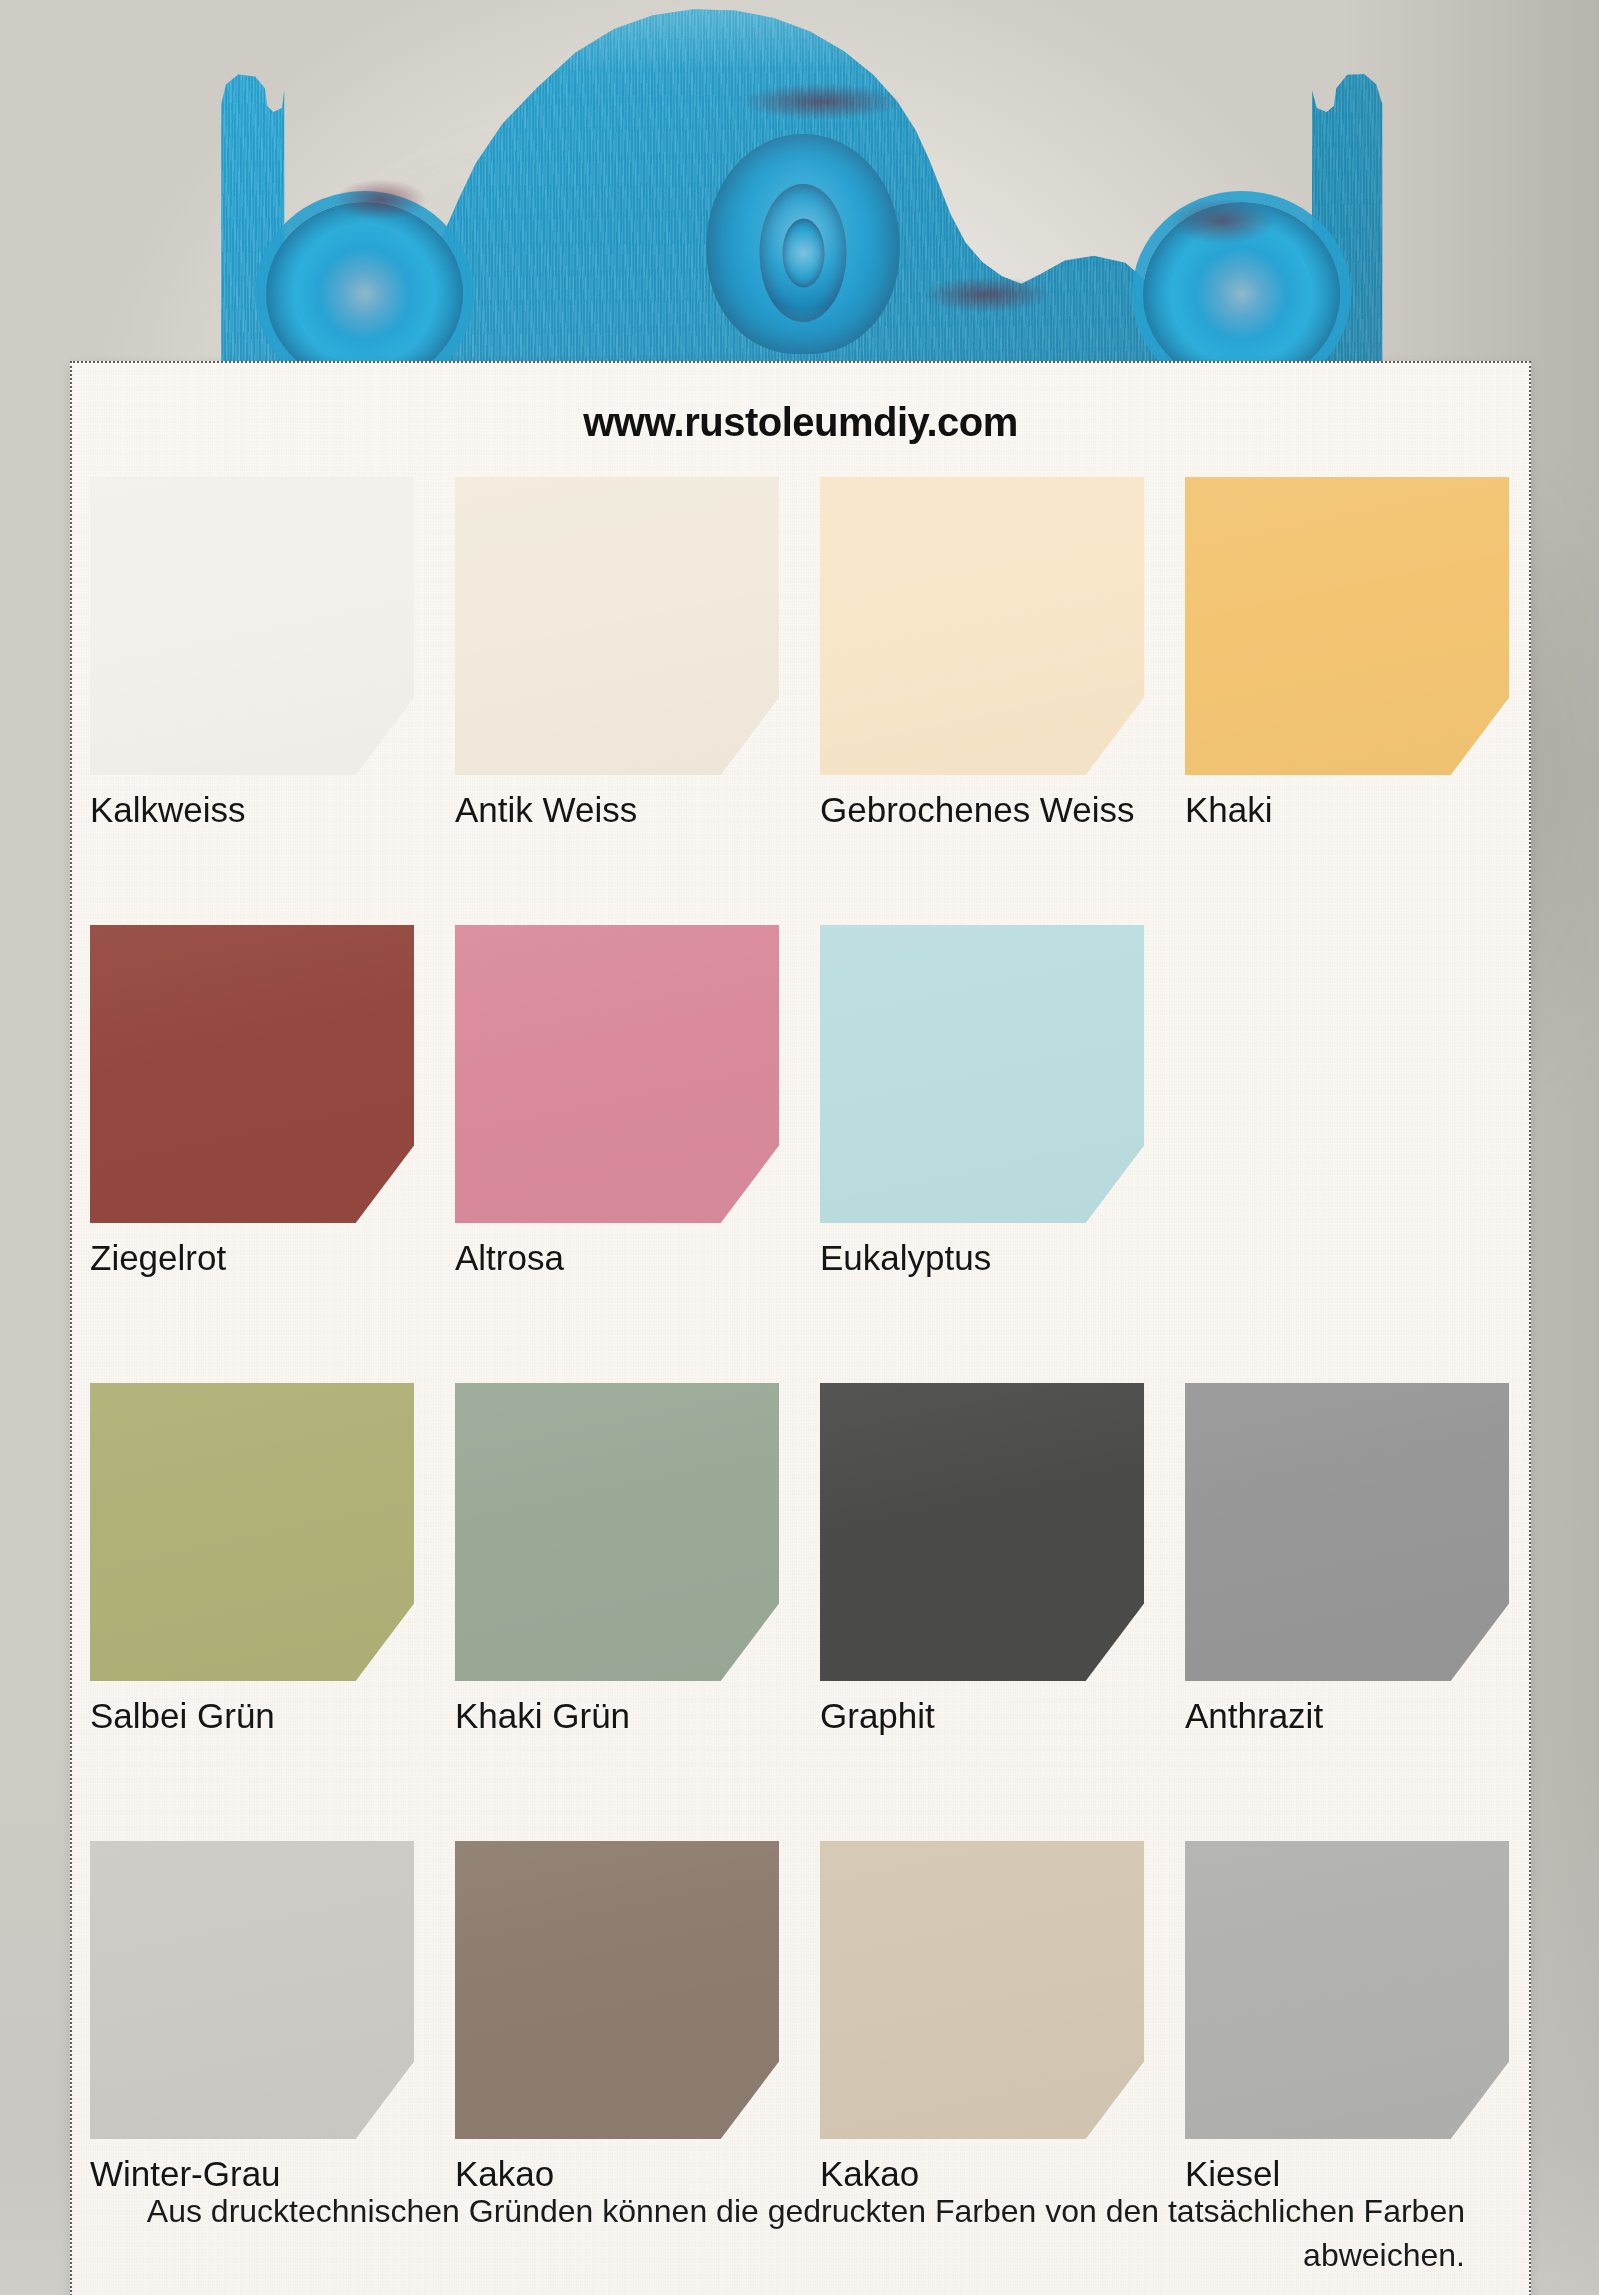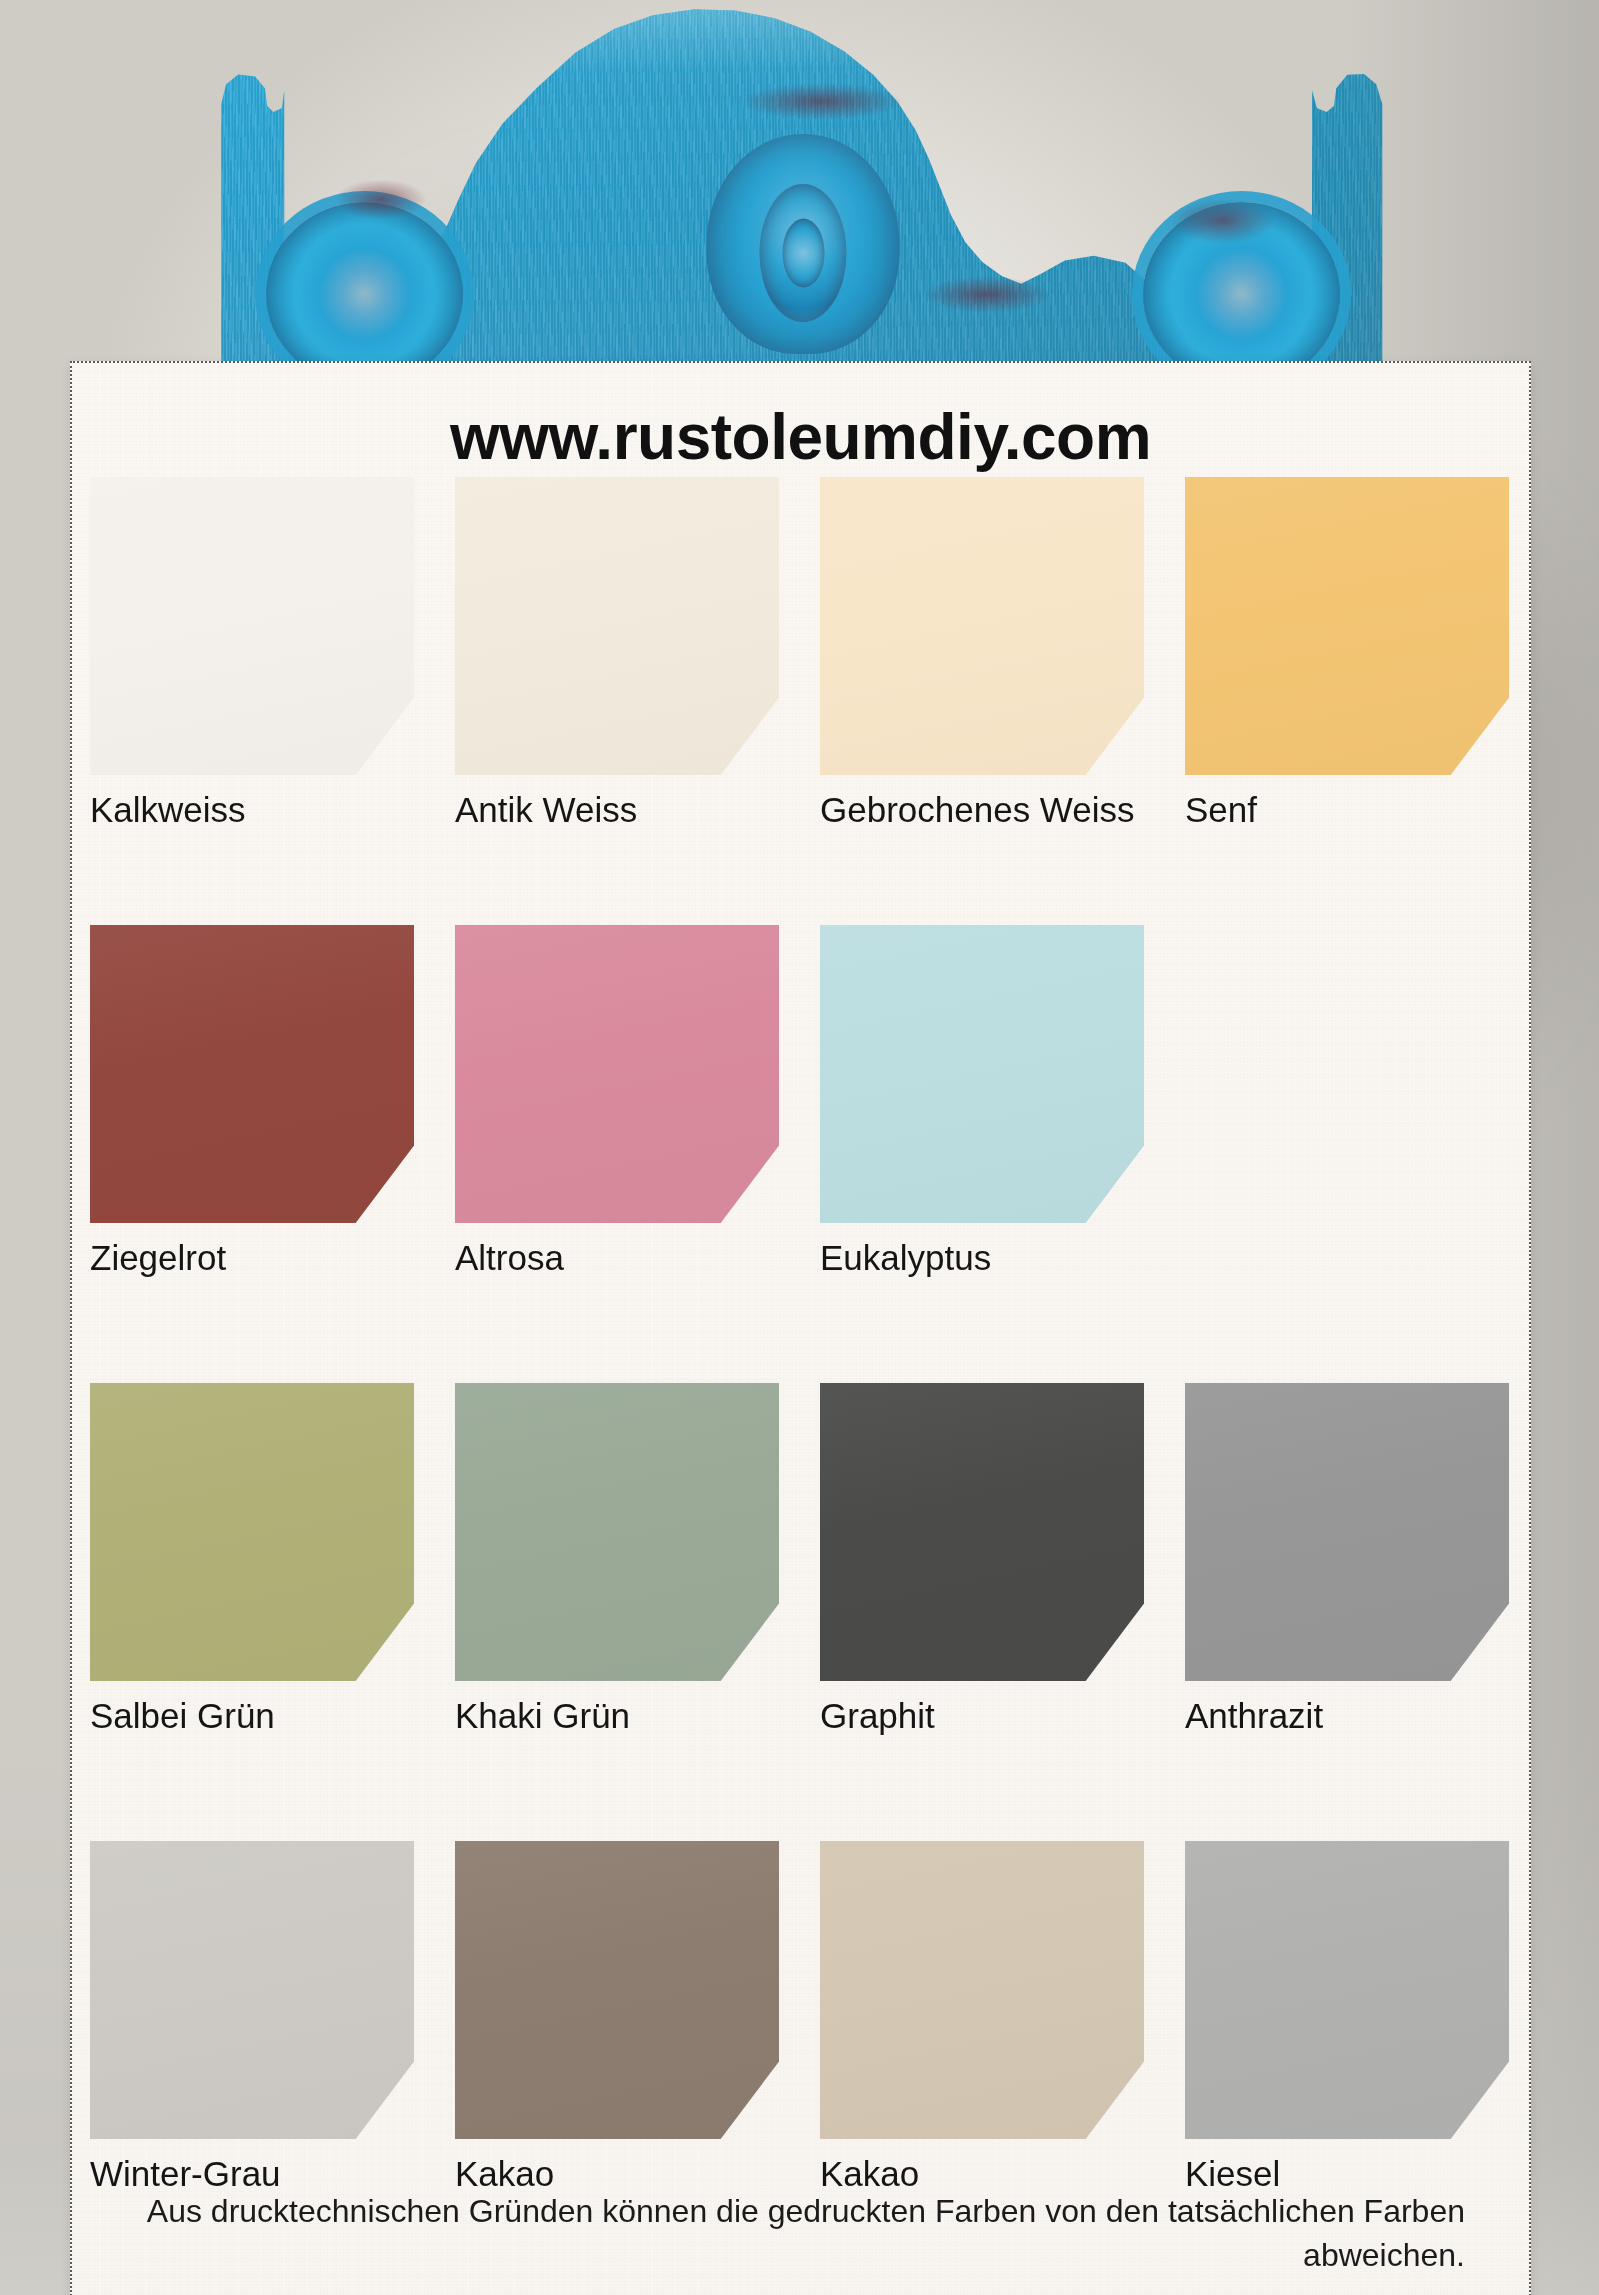--- a/index.html
+++ b/index.html
@@ -118,21 +118,21 @@
   .paper-tex{
     position:absolute;inset:0;
     background:
       repeating-linear-gradient(90deg, rgba(0,0,0,.010) 0 0.9px, rgba(255,255,255,0) 0.9px 2.3px),
       repeating-linear-gradient(0deg, rgba(0,0,0,.008) 0 1.4px, rgba(255,255,255,0) 1.4px 3.2px);
     pointer-events:none;
   }
 
   #site-title{
     position:absolute;left:0;right:0;top:37px;text-align:center;
-    font-size:64px;font-weight:bold;letter-spacing:-0.5px;color:#111;
+    font-size:40px;font-weight:bold;letter-spacing:-0.5px;color:#111;
     font-family:"Liberation Sans",sans-serif;
   }
 
   #grid{
     position:absolute;left:18px;top:114px;width:1446px;
   }
   .row{position:relative;height:458px;}
   .row:nth-child(1){height:448px;}
   .cell{position:absolute;top:0;width:324px;}
   .cell.c0{left:0;}
@@ -209,21 +209,21 @@
       <div class="cell c2">
         <div class="swatch" style="background: rgb(248, 230, 201);">
             <div class="sheen"></div>
           </div>
         <div class="sw-label">Gebrochenes Weiss</div>
       </div>
       <div class="cell c3">
         <div class="swatch" style="background: rgb(243, 197, 115);">
             <div class="sheen"></div>
           </div>
-        <div class="sw-label">Senf</div>
+        <div class="sw-label">Khaki</div>
       </div>
     </div>
 
     <div class="row">
       <div class="cell c0">
         <div class="swatch" style="background: rgb(147, 72, 63);">
             <div class="sheen"></div>
           </div>
         <div class="sw-label">Ziegelrot</div>
       </div>

